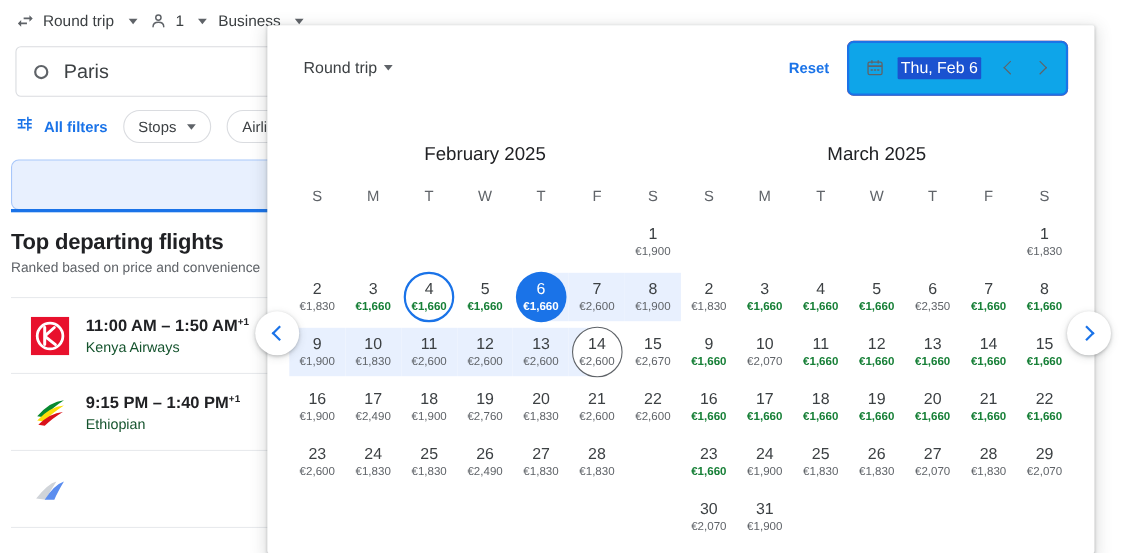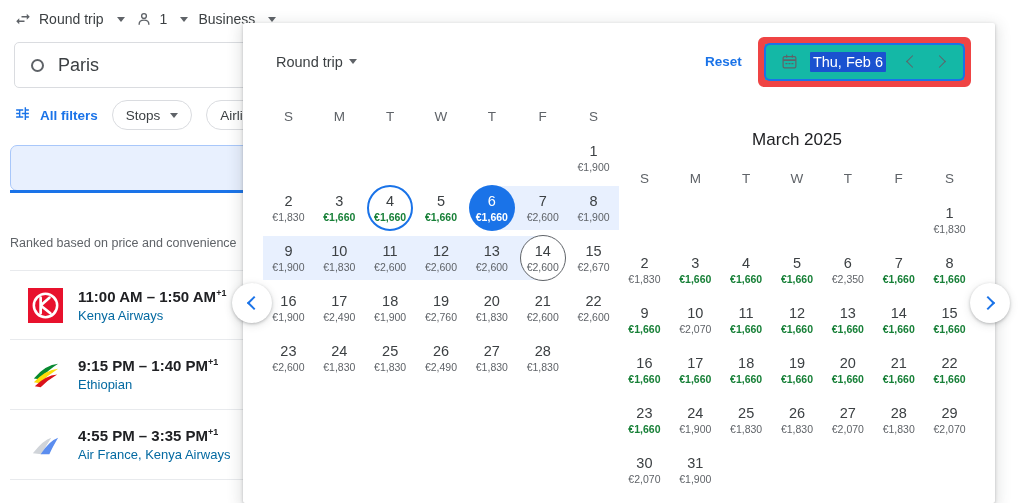--- a/index.html
+++ b/index.html
@@ -86,21 +86,21 @@
   .flights-list { position: absolute; left: 10px; top: 270px; width: 330px; }
   .flight-row {
     height: 70px; border-bottom: 1px solid #e8eaed;
     display: flex; align-items: center; gap: 15px; padding-left: 18px;
   }
   .flight-row:first-child { border-top: 1px solid #e8eaed; }
   .logo { width: 35px; height: 35px; flex: none; position: relative; }
   .ftext { display: flex; flex-direction: column; gap: 3px; }
   .ftime { font-size: 15px; font-weight: 700; color: #202124; white-space: nowrap; }
   .ftime sup { font-size: 9px; font-weight: 700; vertical-align: super; }
-  .fair { font-size: 13px; color: #0369a1; white-space: nowrap; }
+  .fair { font-size: 13px; color: #14532d; white-space: nowrap; }
 
   
   .cal-panel {
     position: absolute; left: 243px; top: 23px;
     width: 752px; height: 480px;
     background: #ffffff;
     box-shadow: 0 1px 3px rgba(60,64,67,.3), 0 4px 14px 3px rgba(60,64,67,.15);
     border-radius: 2px;
     overflow: hidden;
   }
@@ -109,22 +109,22 @@
     padding: 0 24px 0 33px; gap: 0;
     position: relative;
   }
   .trip-select { display: flex; align-items: center; font-size: 14.5px; color: #3c4043; }
   .reset-link {
     font-size: 13.5px; color: #1a73e8; font-weight: 600;
     margin-left: auto; margin-right: 16px; cursor: pointer;
   }
   .date-fields {
     display: flex; align-items: stretch;
-    border: 7px solid #ef4444; border-radius: 6px; height: 50px;
-    overflow: visible; background: #14b8a6;
+    border: 1px solid #ef4444; border-radius: 6px; height: 50px;
+    overflow: visible; background: #0ea5e9;
   }
   .date-field {
     display: flex; align-items: center; gap: 12px;
     padding: 0 10px 0 16px; min-width: 186px;
   }
   .date-field.focused {
     border: 2px solid #1a73e8; border-radius: 6px; margin: -1px;
     padding: 0 9px 0 15px;
   }
   .cal-ic { width: 17px; height: 17px; flex: none; }
@@ -260,20 +260,21 @@
         <span>Airlines</span>
         <span class="caret"></span>
       </div>
     </div>
 
     <div class="best-banner">
       <span class="lab">Best</span>
     </div>
     <div class="best-underline"></div>
 
+    <div class="sec-title">Top departing flights</div>
     <div class="sec-sub">
       <span>Ranked based on price and convenience</span>
       <span class="info-ic">i</span>
     </div>
 
     <div class="flights-list">
 
       <div class="flight-row">
         <span class="logo">
           <svg viewBox="0 0 36 36" width="35" height="35">
@@ -301,24 +302,20 @@
           <span class="fair">Ethiopian</span>
         </span>
       </div>
 
       <div class="flight-row">
         <span class="logo">
           <svg viewBox="0 0 36 36" width="35" height="35">
             <path d="M5 27 Q16 13 24 11 Q18 20 14 28 Z" fill="#d0d4d9"></path>
             <path d="M13 28 Q22 14 31 11 Q25 21 22 28 Z" fill="#5b8def"></path>
           </svg>
-        </span>
-        <span class="ftext">
-          <span class="ftime"><span>4:55 PM – 3:35 PM</span><sup>+1</sup></span>
-          <span class="fair">Air France, Kenya Airways</span>
         </span>
       </div>
 
       <div class="flight-row">
         <span class="logo"></span>
 
       </div>
 
     </div>
   </div>
@@ -351,20 +348,21 @@
             <span class="arrow-btn">
                 <span class="chev r"></span>
               </span>
           </span>
         </div>
       </div>
     </div>
 
     <div class="months" id="months-container">
         <div class="month">
+          <div class="month-title">February 2025</div>
           <div class="dow-row">
             <div class="dow">S</div>
             <div class="dow">M</div>
             <div class="dow">T</div>
             <div class="dow">W</div>
             <div class="dow">T</div>
             <div class="dow">F</div>
             <div class="dow">S</div>
           </div>
           <div class="week">

